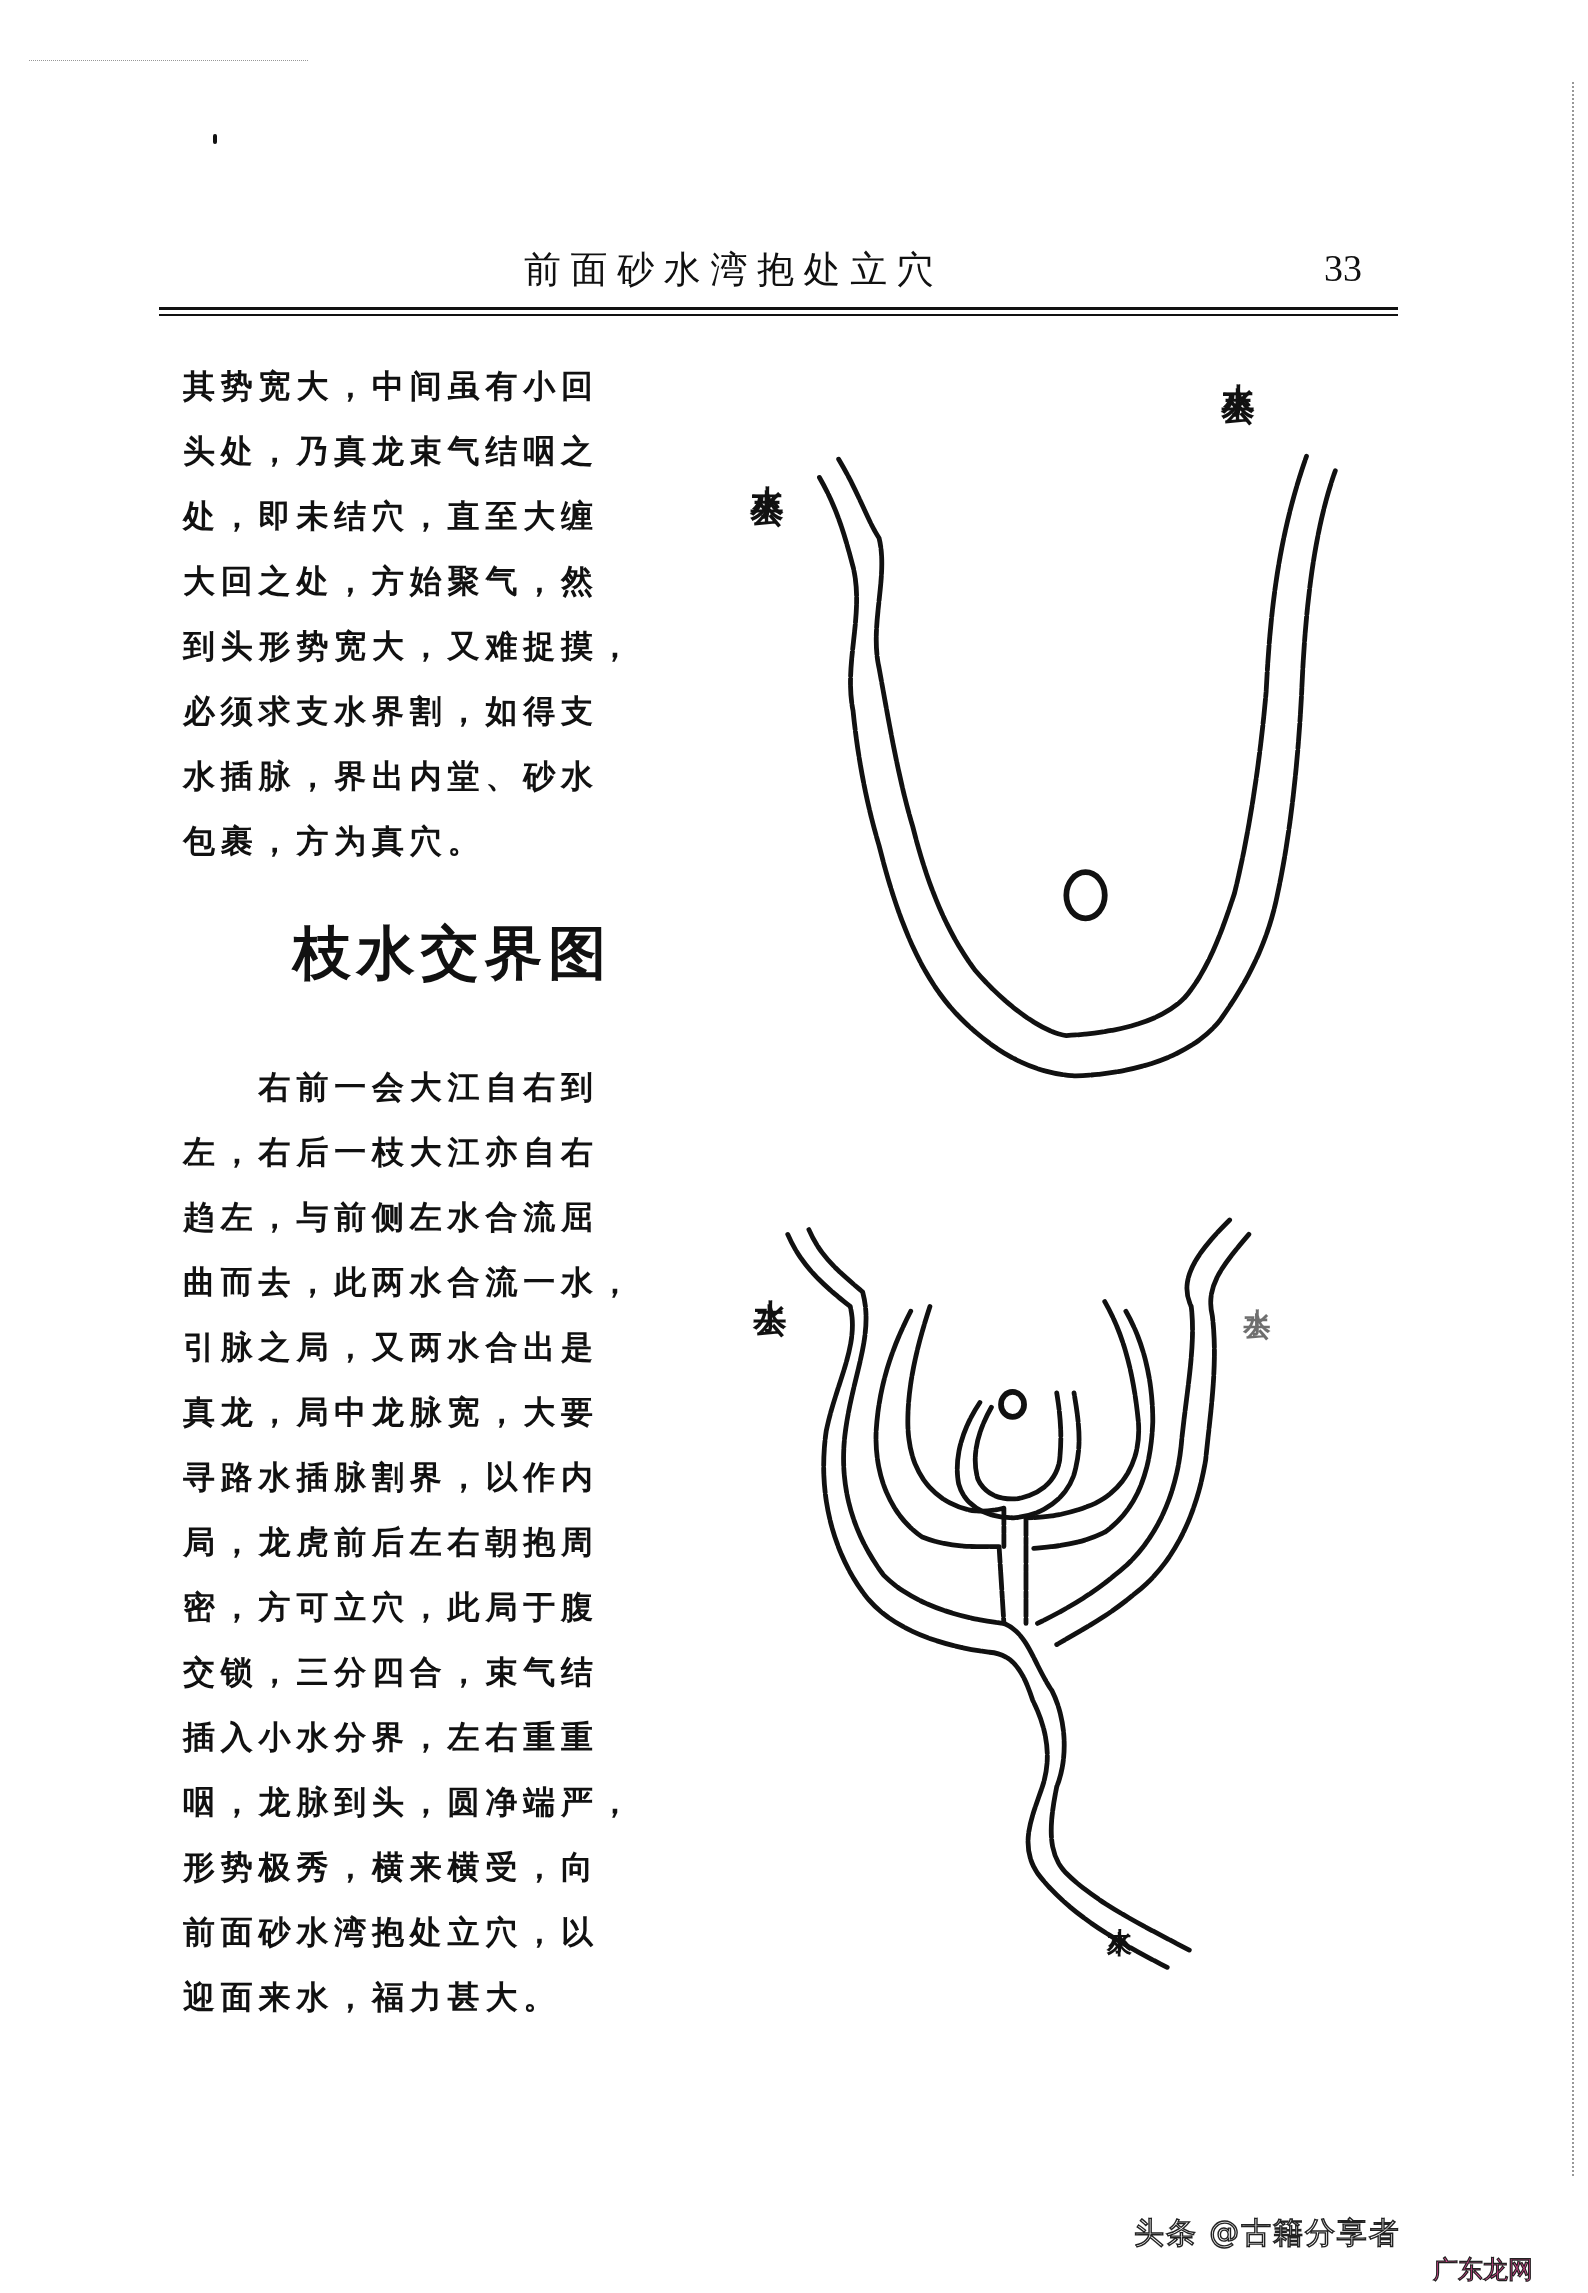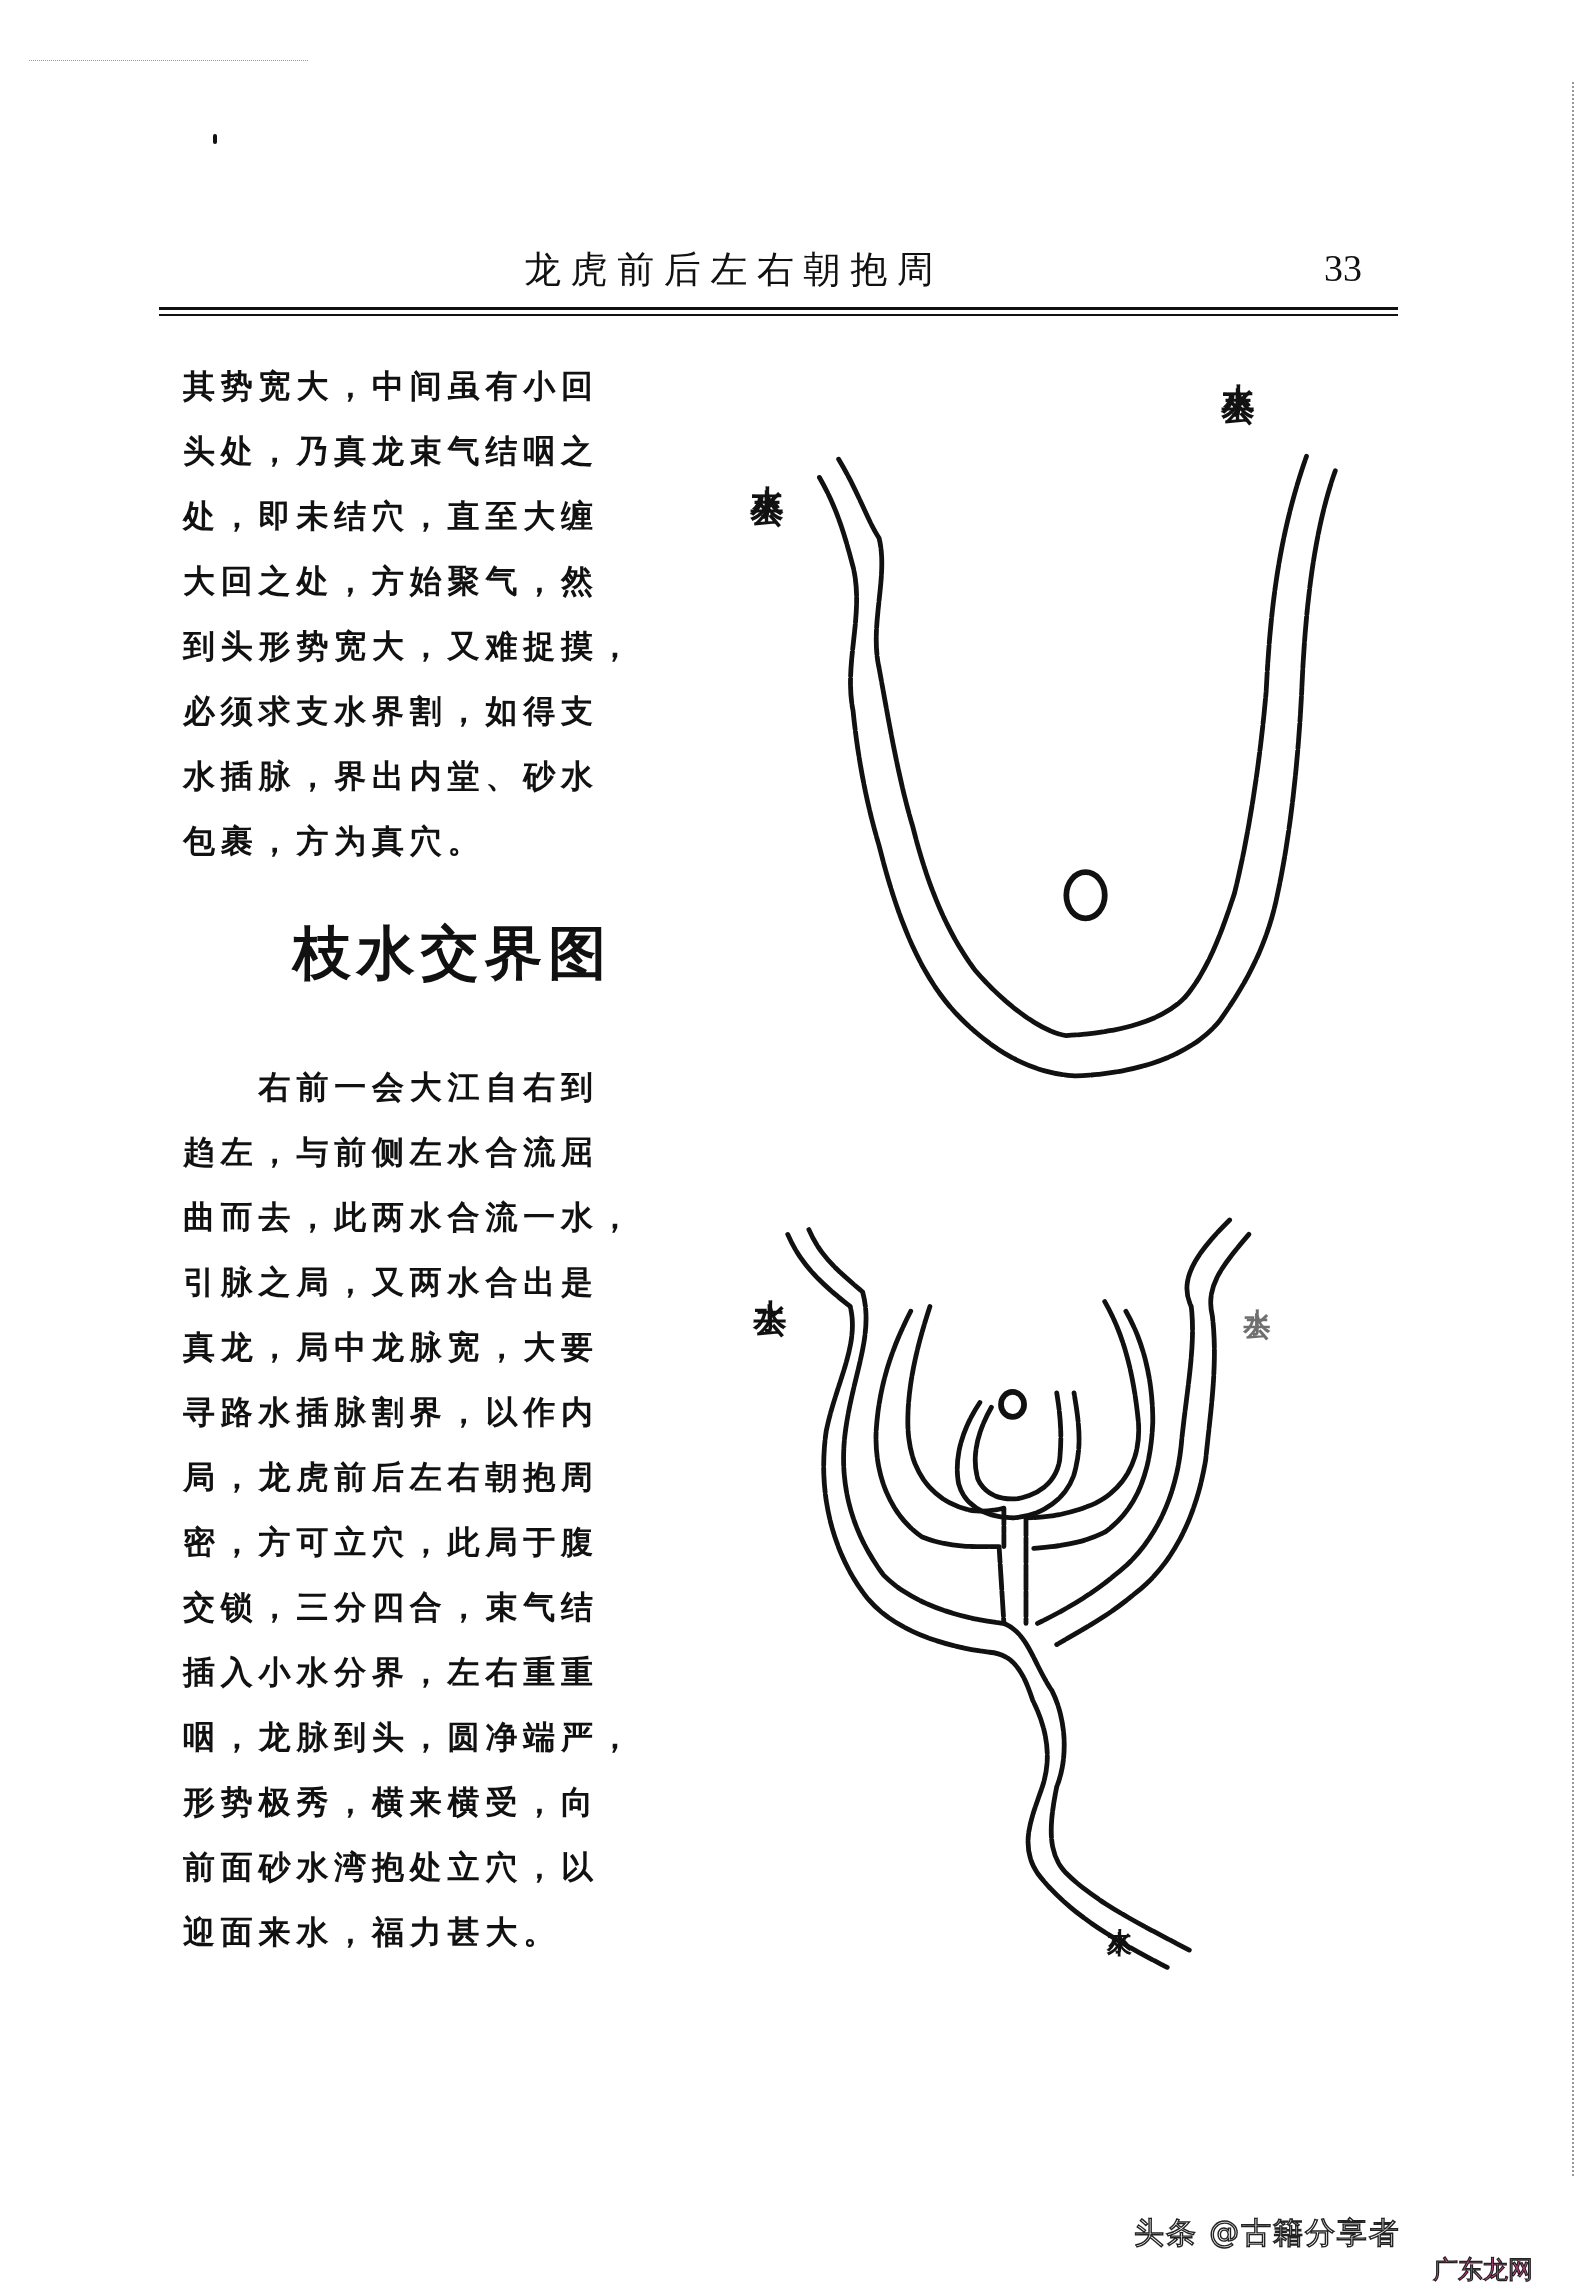--- a/index.html
+++ b/index.html
@@ -33,40 +33,41 @@
   svg.diagram path { fill: none; stroke: #111; stroke-width: 5; stroke-linecap: round;
                      stroke-linejoin: round; stroke-dasharray: 18 2 7 1; }
 </style>
 </head>
 <body>
 
 <div class="abs scan-edge-top"></div>
 <div class="abs scan-edge-right"></div>
 <div class="abs speck" style="left:213px;top:134px;"></div>
 
-<div class="abs running-title">龙虎前后左右朝抱周</div>
+<div class="abs running-title">前面砂水湾抱处立穴</div>
 <div class="abs page-number">33</div>
 <div class="abs rule" style="top:307px;"></div>
 <div class="abs rule" style="top:314px;height:1.9px;"></div>
 
 <div class="abs col-text" style="top:354px;">
   <span class="line">其势宽大，中间虽有小回</span>
   <span class="line">头处，乃真龙束气结咽之</span>
   <span class="line">处，即未结穴，直至大缠</span>
   <span class="line">大回之处，方始聚气，然</span>
   <span class="line">到头形势宽大，又难捉摸，</span>
   <span class="line">必须求支水界割，如得支</span>
   <span class="line">水插脉，界出内堂、砂水</span>
   <span class="line">包裹，方为真穴。</span>
 </div>
 
 <div class="abs section-heading">枝水交界图</div>
 
 <div class="abs col-text" style="top:1055px;">
   <span class="line">　　右前一会大江自右到</span>
+  <span class="line">左，右后一枝大江亦自右</span>
   <span class="line">趋左，与前侧左水合流屈</span>
   <span class="line">曲而去，此两水合流一水，</span>
   <span class="line">引脉之局，又两水合出是</span>
   <span class="line">真龙，局中龙脉宽，大要</span>
   <span class="line">寻路水插脉割界，以作内</span>
   <span class="line">局，龙虎前后左右朝抱周</span>
   <span class="line">密，方可立穴，此局于腹</span>
   <span class="line">交锁，三分四合，束气结</span>
   <span class="line">插入小水分界，左右重重</span>
   <span class="line">咽，龙脉到头，圆净端严，</span>

